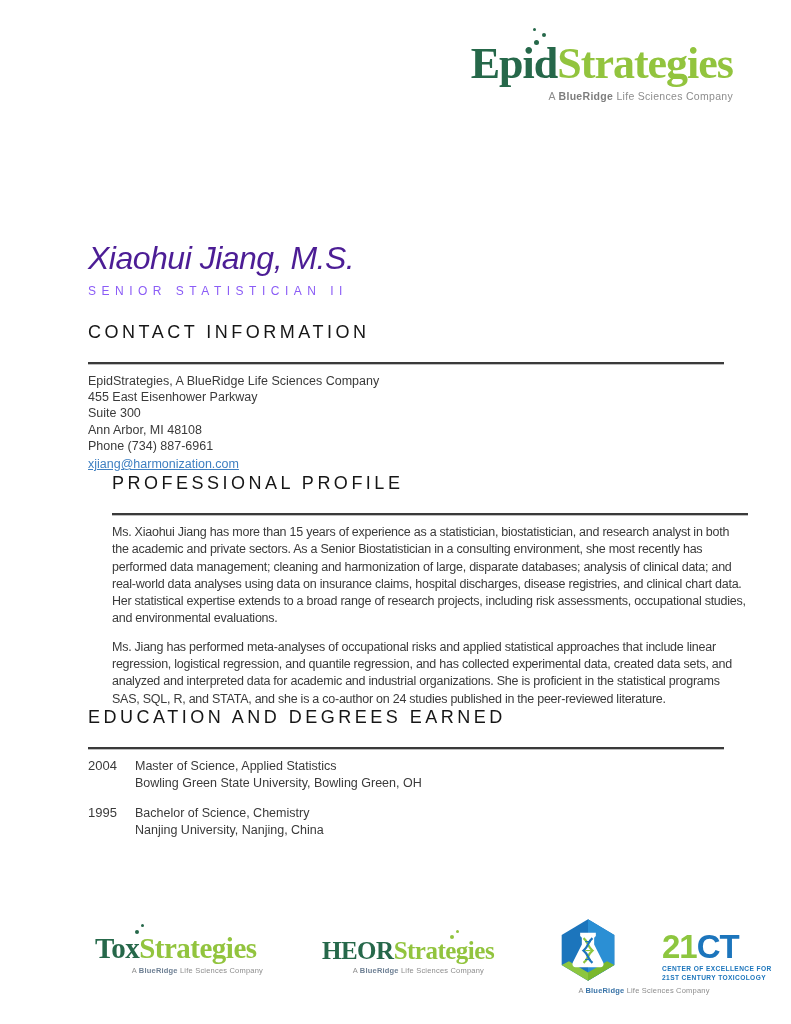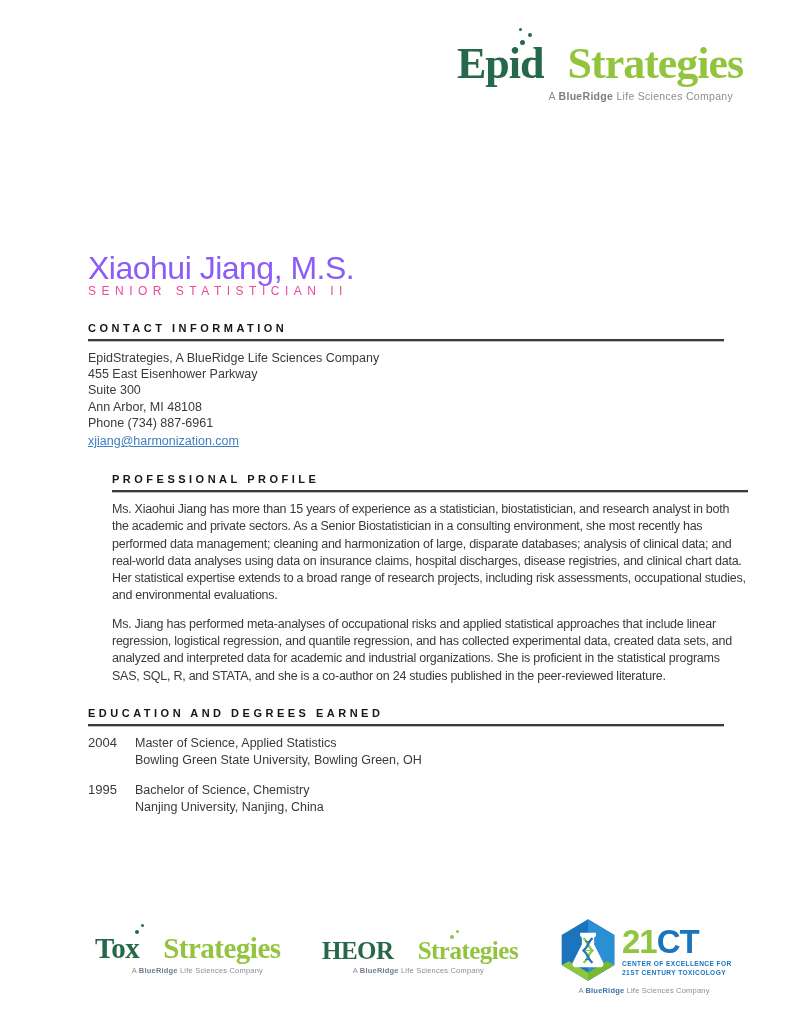--- a/index.html
+++ b/index.html
@@ -3,38 +3,38 @@
 <meta charset="utf-8">
 <style>
   * { margin:0; padding:0; box-sizing:border-box; }
   html,body { width:791px; height:1024px; background:#ffffff; }
   body { position:relative; font-family:"Liberation Sans", sans-serif; color:#333; overflow:hidden; }
 
   
   .logo-block { position:absolute; top:40px; right:58px; width:276px; text-align:right; }
   .logo-text { font-family:"Liberation Serif", serif; font-size:44px; line-height:1.1; letter-spacing:-1px; white-space:nowrap; position:relative; display:inline-block; }
   .logo-dark { color:#26684a; font-weight:bold;text-align:right; }
-  .logo-light { color:#92c43e; font-weight:bold;margin-left:24px; }
+  .logo-light { color:#92c43e; font-weight:bold; }
   .logo-dots span { position:absolute; border-radius:50%; background:#26684a; }
   .logo-dots .d1 { width:5px; height:5px; left:63px; top:0px; }
   .logo-dots .d2 { width:4px; height:4px; left:71px; top:-7px; }
   .logo-dots .d3 { width:3px; height:3px; left:62px; top:-12px; }
   .tagline { margin-top:2px; font-size:10.5px; color:#8d8d8d; letter-spacing:0.3px; }
   .tagline b { font-weight:bold; color:#7e7e7e; }
 
   
-  .name { position:absolute; left:88px; top:250px; font-size:32px; color:#8b5cf6; letter-spacing:-0.5px; }
-  .job-title { position:absolute; left:88px; top:284px; font-size:12px; color:#ec4899; letter-spacing:5.5px; }
+  .name { position:absolute; left:88px; top:240px; font-size:32px; color:#4c1d95; letter-spacing:-0.5px;font-style:italic; }
+  .job-title { position:absolute; left:88px; top:284px; font-size:12px; color:#8b5cf6; letter-spacing:5.5px; }
 
   
   .section { position:absolute; left:88px; width:636px; }
   .sec-contact   { top:322px; }
   .sec-profile   { top:473px;margin-left:24px; }
   .sec-education { top:707px; }
-  .sec-heading { font-size:11px; font-weight:bold; color:#161616; letter-spacing:3.5px; padding-bottom:5px; border-bottom:2px solid #3a3a3a; box-shadow:0 1px 0 #bdbdbd; }
+  .sec-heading { font-size:18px; font-weight:normal; color:#161616; letter-spacing:3.5px; padding-bottom:19px; border-bottom:2px solid #3a3a3a; box-shadow:0 1px 0 #bdbdbd; }
   .sec-body { margin-top:9px; }
 
   .contact-line { font-size:12.5px; line-height:16.2px; color:#3a3a3a; }
   .email-link { font-size:12.5px; line-height:16.2px; color:#3f7fc1; text-decoration:underline; display:inline-block; }
 
   .para { font-size:12.5px; line-height:17.3px; letter-spacing:-0.25px; color:#3a3a3a; margin-bottom:11px; }
 
   .edu-row { display:flex; margin-bottom:14px; }
   .edu-year { width:47px; flex:0 0 47px; font-size:13px; color:#3a3a3a; line-height:16.6px; }
   .edu-detail { font-size:12.5px; color:#3a3a3a; line-height:16.6px; }
@@ -51,21 +51,21 @@
   .tox-dots .d1 { width:4px; height:4px; left:40px; top:-2px; }
   .tox-dots .d2 { width:3px; height:3px; left:46px; top:-8px; }
 
   .heor-block { left:322px; top:937px; width:162px; }
   .heor-block .flogo-text { font-size:25px; }
   .heor-dots span { position:absolute; border-radius:50%; background:#92c43e; }
   .heor-dots .d1 { width:4px; height:4px; left:128px; top:-2px; }
   .heor-dots .d2 { width:3px; height:3px; left:134px; top:-7px; }
 
   .ct-block { left:560px; top:918px; width:168px; }
-  .ct-row { display:flex; align-items:center; }
+  .ct-row { display:flex; align-items:flex-end;gap:40px; }
   .ct-hex { flex:0 0 56px; width:56px; height:64px; }
   .ct-right { margin-left:6px; padding-top:4px; }
   .ct-word { font-size:33px; font-weight:bold; line-height:30px; letter-spacing:-1px; white-space:nowrap; }
   .ct-num { color:#8dc63f; }
   .ct-letters { color:#1c75bc; }
   .ct-caps { font-size:6.6px; font-weight:bold; color:#1c75bc; letter-spacing:0.4px; line-height:8.5px; margin-top:3px; white-space:nowrap; }
   .ct-tagline { font-size:7.5px; color:#8d8d8d; text-align:center; margin-top:4px; letter-spacing:0.2px; }
   .ct-tagline b { color:#3a74a8; }
 </style>
 </head>

